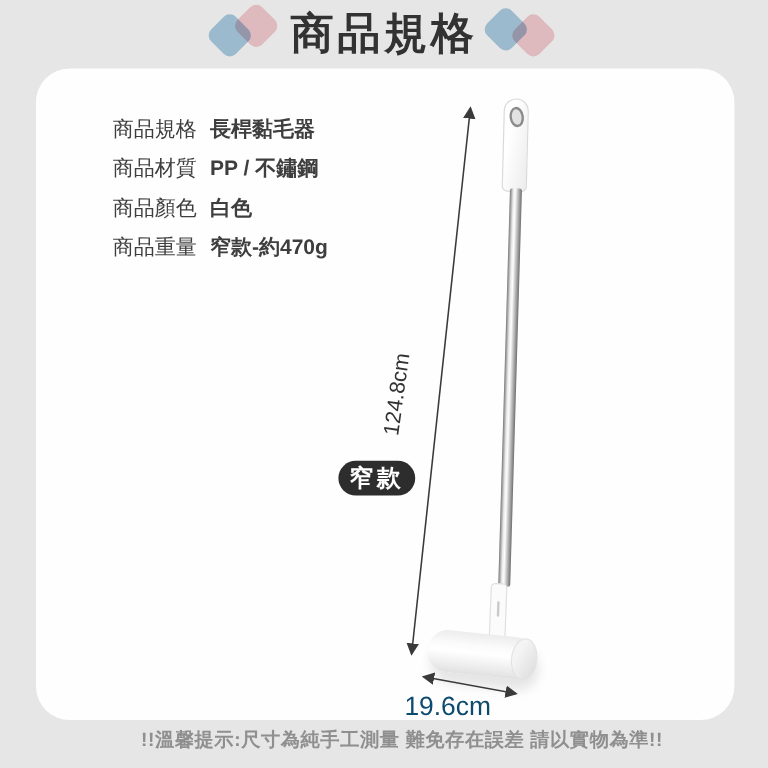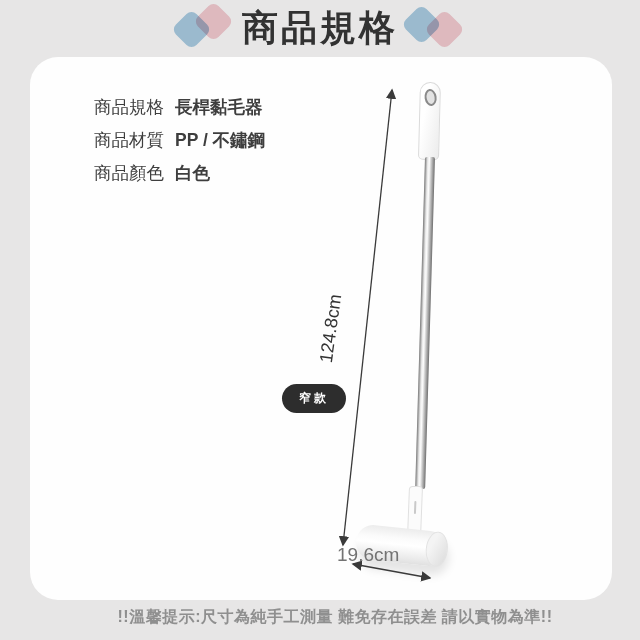--- a/index.html
+++ b/index.html
@@ -82,28 +82,28 @@
     border-radius:50%;
     background:linear-gradient(115deg,#f4f4f4 30%,#dcdcdc);
     border:1px solid #e3e3e3;box-sizing:border-box;
   }
   .measures{position:absolute;left:0;top:0;pointer-events:none;}
   .len-label{
     position:absolute;left:288px;top:318px;width:86px;text-align:center;
     font-size:18px;color:#333333;transform:rotate(-82deg);
   }
   .wid-label{
-    position:absolute;left:337px;top:544px;
-    font-size:19px;color:#737373;
+    position:absolute;left:337px;top:576px;
+    font-size:22px;color:#0c4a6e;
   }
   .badge{
     position:absolute;left:282px;top:384px;width:64px;height:29px;
     background:#2d2d2d;border-radius:15px;color:#ffffff;
     display:flex;align-items:center;justify-content:center;
-    font-size:12px;font-weight:bold;letter-spacing:3px;
+    font-size:20px;font-weight:bold;letter-spacing:3px;
   }
 
   
   .disclaimer{
     position:absolute;left:0;top:607px;width:100%;margin:0;
     text-align:center;font-size:16px;font-weight:600;color:#8f8f8f;
     letter-spacing:0.5px;
     padding-left:15px;
   }
 </style>
@@ -132,20 +132,24 @@
       <dd>長桿黏毛器</dd>
     </div>
     <div class="spec-row">
       <dt>商品材質</dt>
       <dd>PP / 不鏽鋼</dd>
     </div>
     <div class="spec-row">
       <dt>商品顏色</dt>
       <dd>白色</dd>
     </div>
+    <div class="spec-row">
+      <dt>商品重量</dt>
+      <dd>窄款-約470g</dd>
+    </div>
   </dl>
 
   <div class="handle">
     <i class="hole"></i>
   </div>
   <div class="pole"></div>
   <div class="sleeve">
     <i></i>
   </div>
   <div class="roller">

